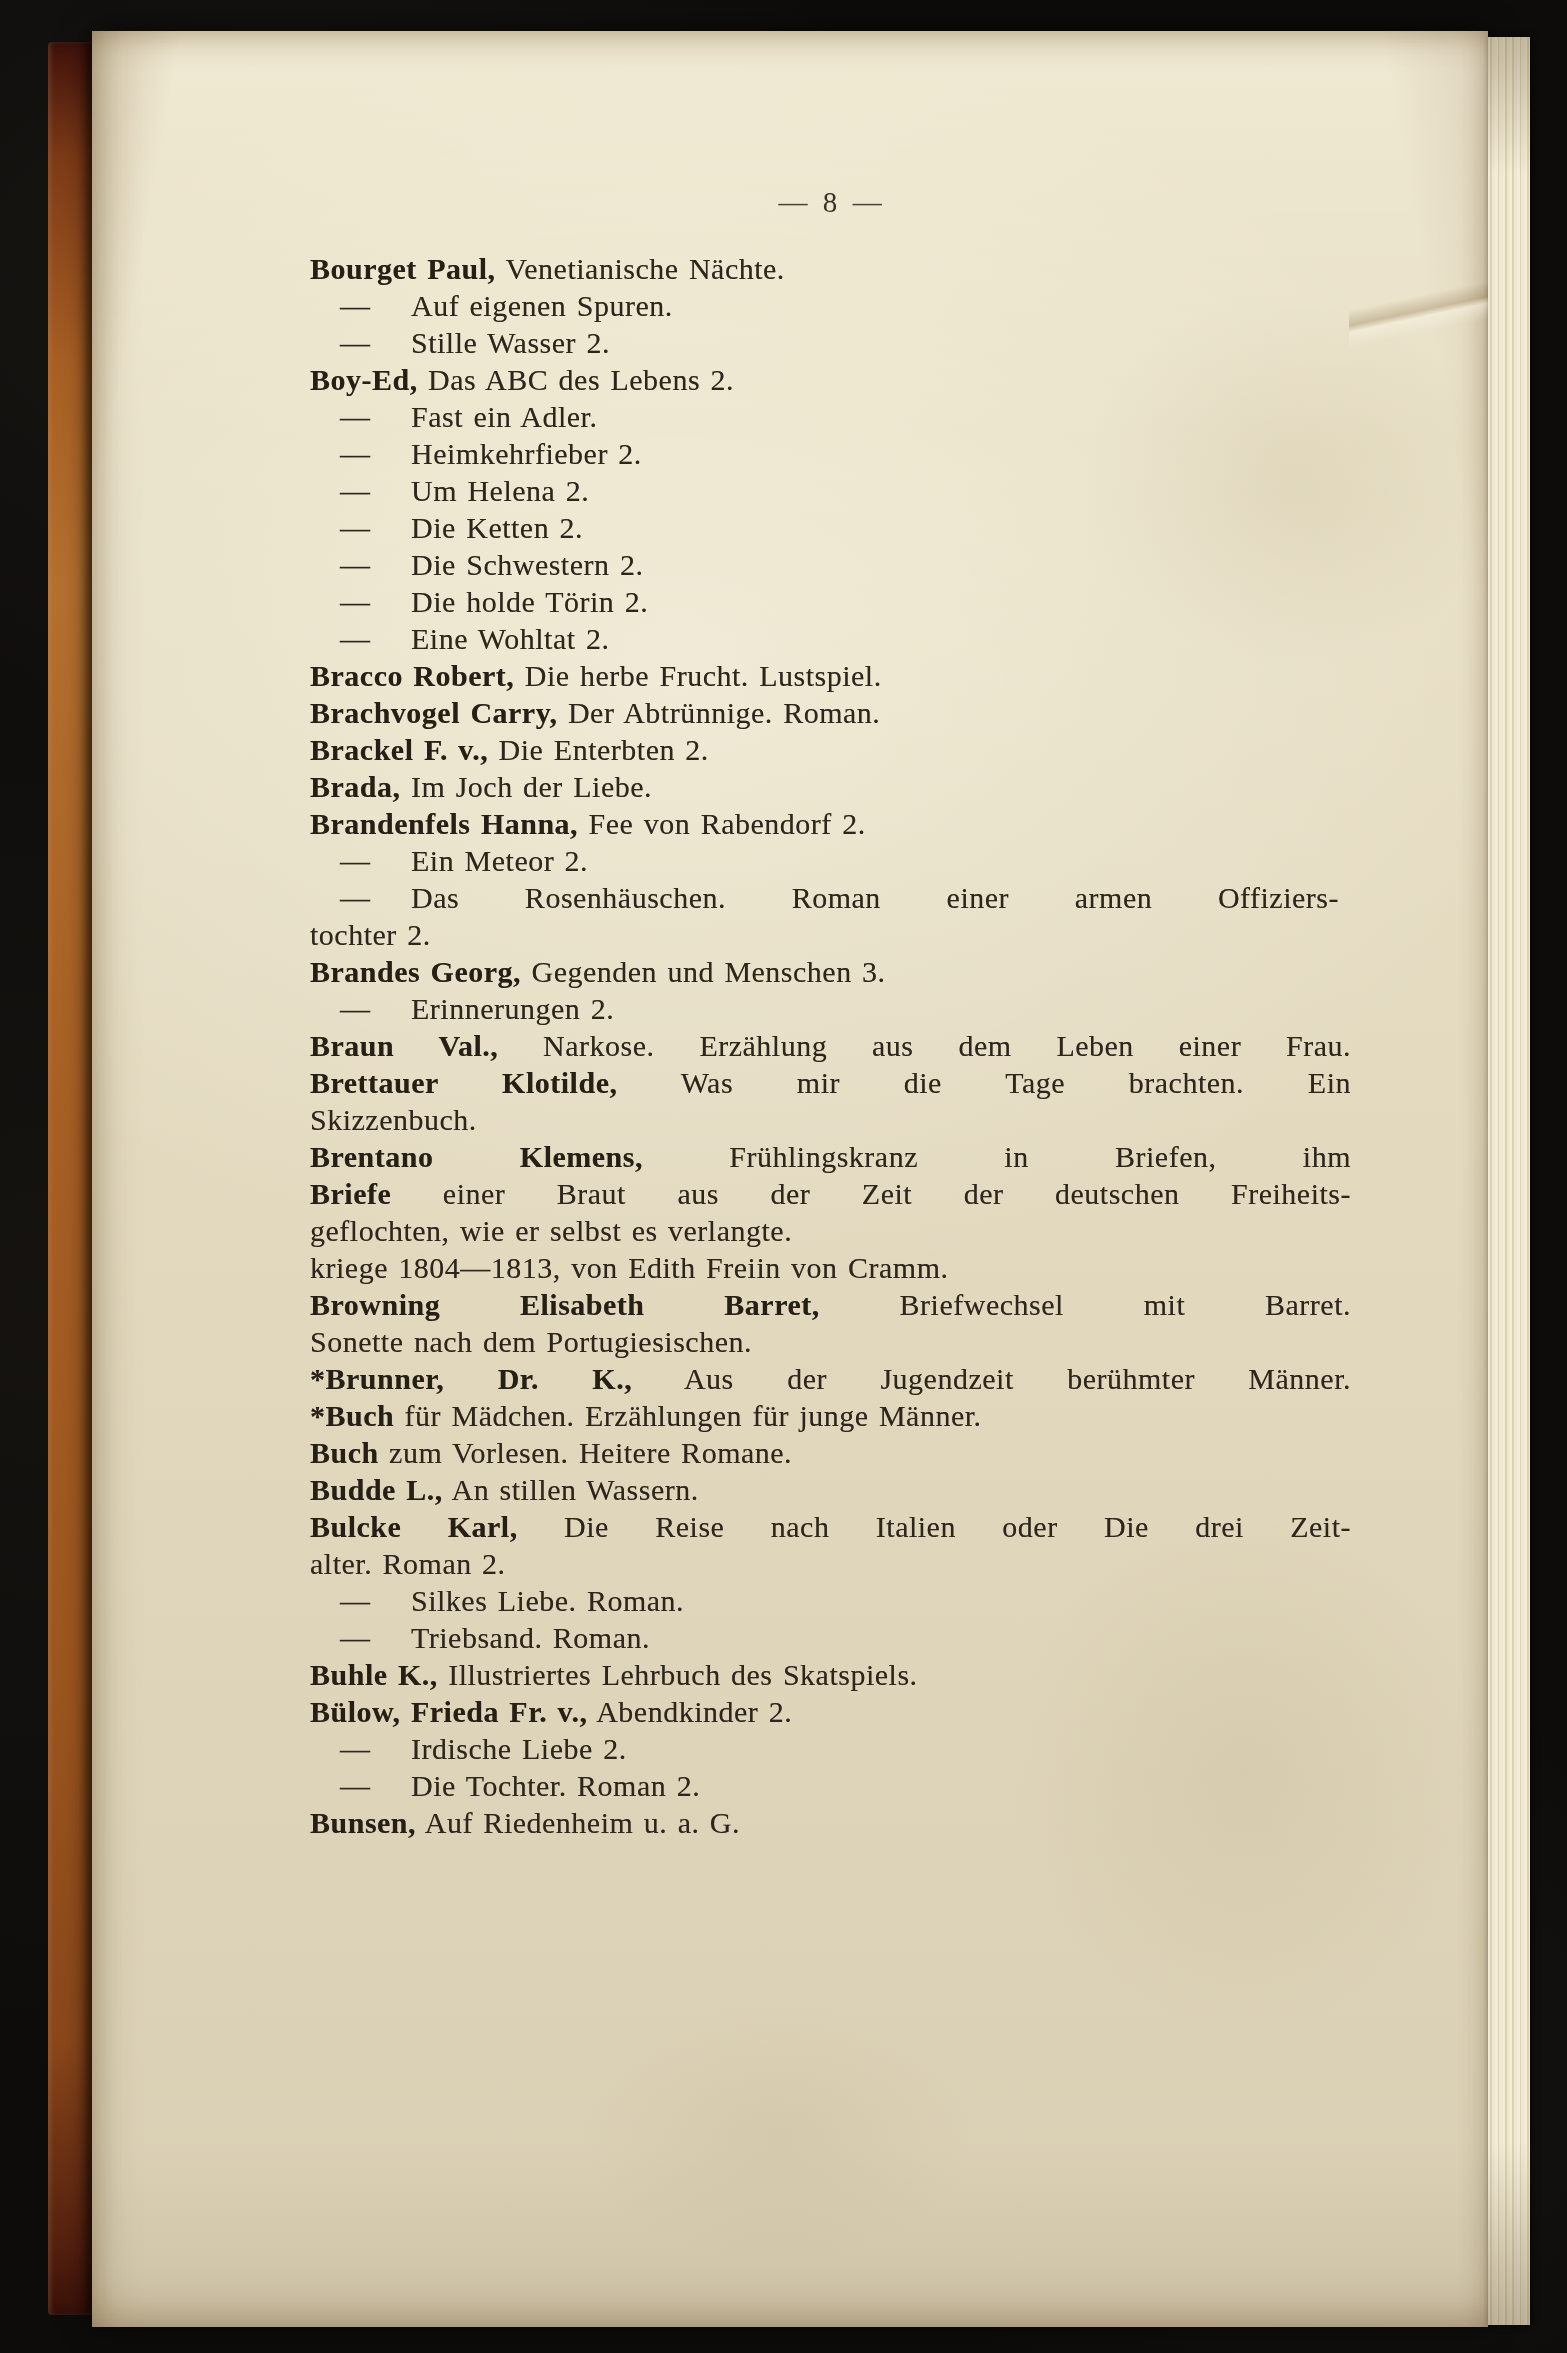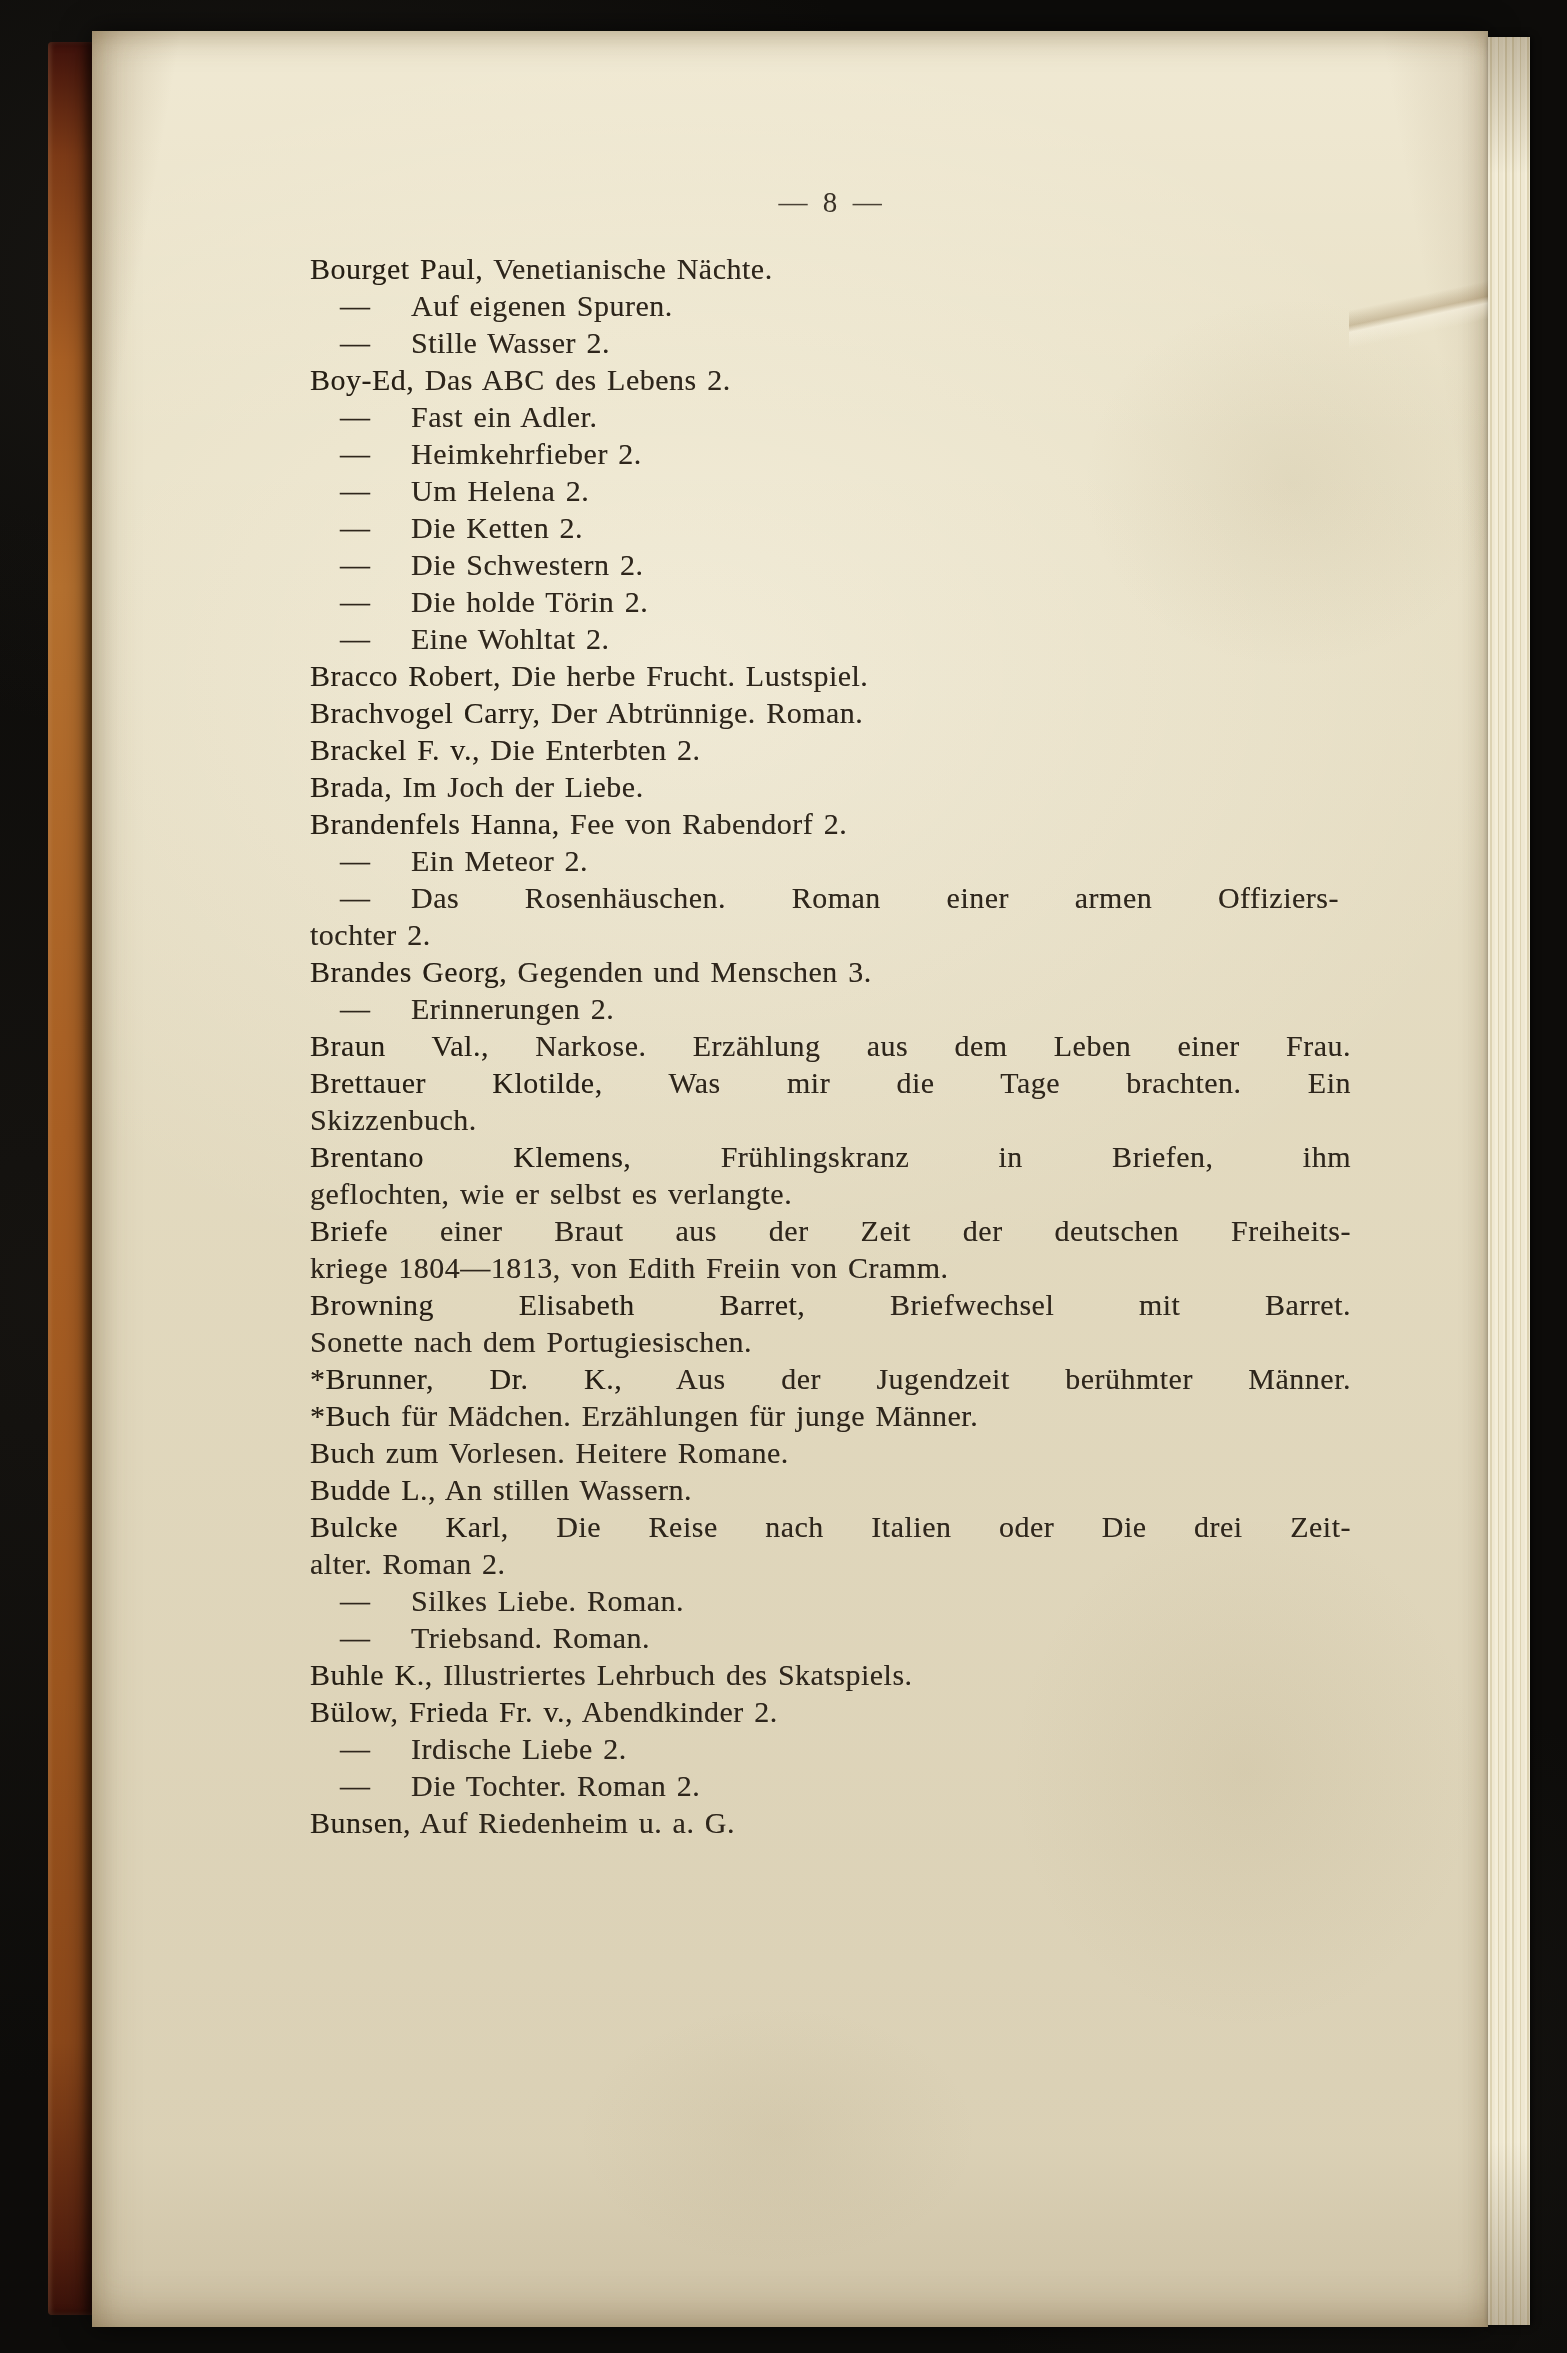--- a/index.html
+++ b/index.html
@@ -75,21 +75,21 @@
   .line{
     width:1041px;line-height:37px;min-height:37px;
     font-size:30px;letter-spacing:0.5px;word-spacing:2.4px;
     text-align:left;white-space:nowrap;
     text-shadow:0 0 0.5px rgba(46,38,28,.45);
   }
   .line.dash{margin-left:30px;width:999px;}
   .line.cont{width:928px;}
   .line.j{white-space:normal;text-align:justify;text-align-last:justify;}
   .dash-mark{display:inline-block;width:71px;text-align:left;}
-  .lead{font-weight:400;color:#261f15;}
+  .lead{font-weight:700;color:#261f15;}
 </style>
 </head>
 <body>
 
 <div class="scene">
   <div class="spine"></div>
 
   <div class="page">
     <div class="crease"></div>
     <div class="smudge s1"></div>
@@ -119,22 +119,22 @@
           <div class="line main"><span class="lead">Brandenfels Hanna,</span> <span class="title-text">Fee von Rabendorf 2.</span></div>
           <div class="line dash"><span class="dash-mark">—</span><span class="title-text">Ein Meteor 2.</span></div>
           <div class="line dash j"><span class="dash-mark">—</span><span class="title-text">Das Rosenhäuschen. Roman einer armen Offiziers-</span></div>
           <div class="line cont"><span class="title-text">tochter 2.</span></div>
           <div class="line main"><span class="lead">Brandes Georg,</span> <span class="title-text">Gegenden und Menschen 3.</span></div>
           <div class="line dash"><span class="dash-mark">—</span><span class="title-text">Erinnerungen 2.</span></div>
           <div class="line main j"><span class="lead">Braun Val.,</span> <span class="title-text">Narkose. Erzählung aus dem Leben einer Frau.</span></div>
           <div class="line main j"><span class="lead">Brettauer Klotilde,</span> <span class="title-text">Was mir die Tage brachten. Ein</span></div>
           <div class="line cont"><span class="title-text">Skizzenbuch.</span></div>
           <div class="line main j"><span class="lead">Brentano Klemens,</span> <span class="title-text">Frühlingskranz in Briefen, ihm</span></div>
+          <div class="line main j"><span class="lead">Briefe</span> <span class="title-text">einer Braut aus der Zeit der deutschen Freiheits-</span></div>
           <div class="line cont"><span class="title-text">geflochten, wie er selbst es verlangte.</span></div>
-          <div class="line main j"><span class="lead">Briefe</span> <span class="title-text">einer Braut aus der Zeit der deutschen Freiheits-</span></div>
           <div class="line cont"><span class="title-text">kriege 1804—1813, von Edith Freiin von Cramm.</span></div>
           <div class="line main j"><span class="lead">Browning Elisabeth Barret,</span> <span class="title-text">Briefwechsel mit Barret.</span></div>
           <div class="line cont"><span class="title-text">Sonette nach dem Portugiesischen.</span></div>
           <div class="line main j"><span class="lead">*Brunner, Dr. K.,</span> <span class="title-text">Aus der Jugendzeit berühmter Männer.</span></div>
           <div class="line main"><span class="lead">*Buch</span> <span class="title-text">für Mädchen. Erzählungen für junge Männer.</span></div>
           <div class="line main"><span class="lead">Buch</span> <span class="title-text">zum Vorlesen. Heitere Romane.</span></div>
           <div class="line main"><span class="lead">Budde L.,</span> <span class="title-text">An stillen Wassern.</span></div>
           <div class="line main j"><span class="lead">Bulcke Karl,</span> <span class="title-text">Die Reise nach Italien oder Die drei Zeit-</span></div>
           <div class="line cont"><span class="title-text">alter. Roman 2.</span></div>
           <div class="line dash"><span class="dash-mark">—</span><span class="title-text">Silkes Liebe. Roman.</span></div>

